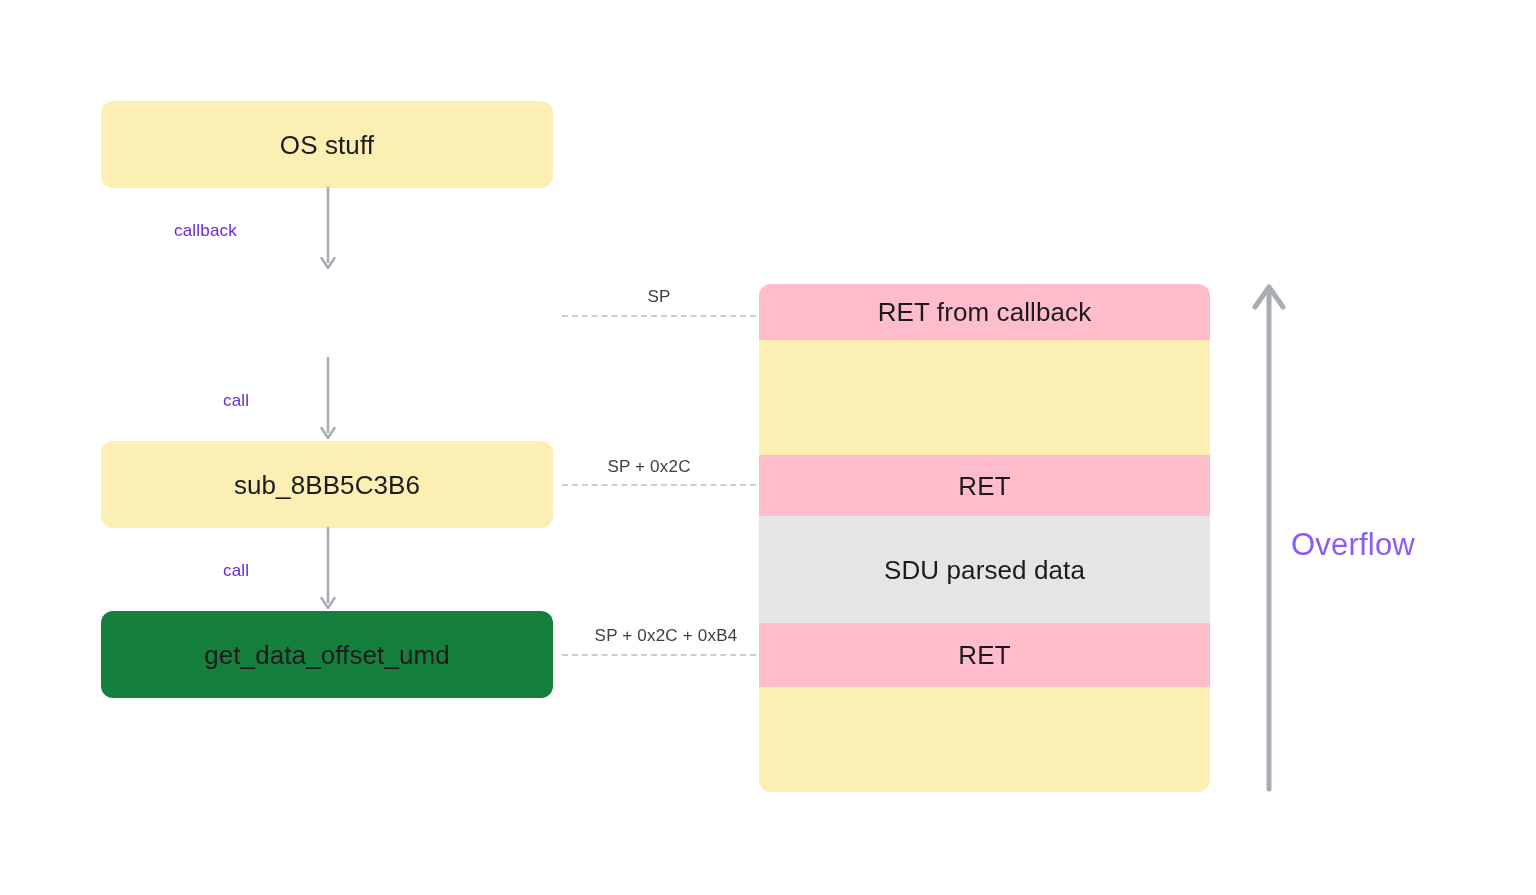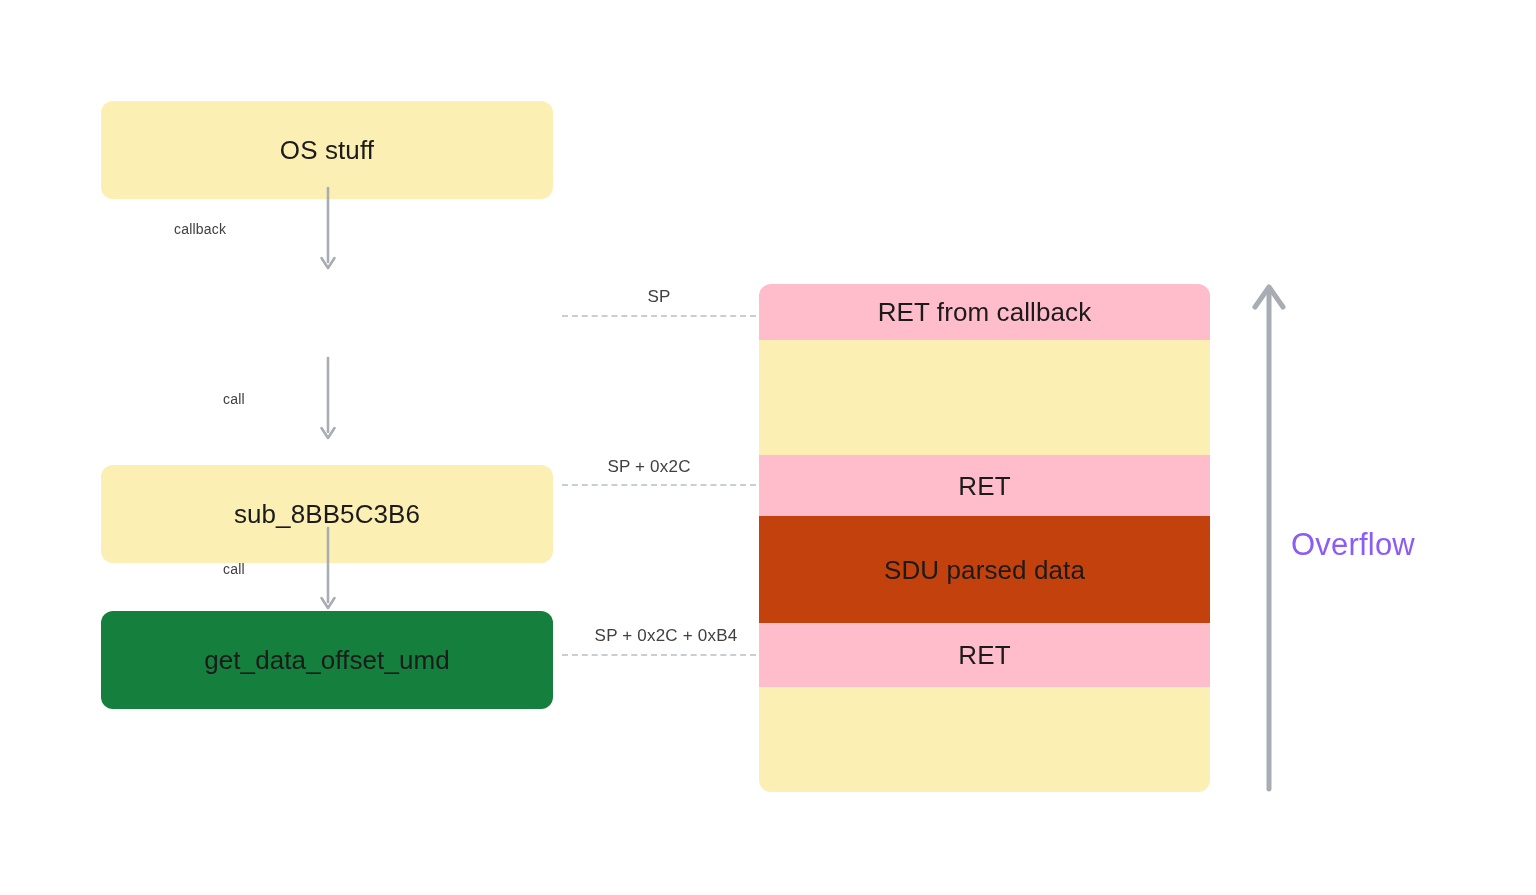--- a/index.html
+++ b/index.html
@@ -17,57 +17,57 @@
     height: 895px;
     background: #ffffff;
     overflow: hidden;
   }
 
   
   .call-box {
     position: absolute;
     left: 101px;
     width: 452px;
-    height: 98px;
+    height: 87px;
     background: #FCEFB4;
     border-radius: 12px;
     display: flex;
     align-items: center;
     justify-content: center;
     box-sizing: border-box;
   }
   .call-box .call-box-label {
     font-size: 26px;
     color: #1b1b1b;
     letter-spacing: 0.1px;
     line-height: 1;
     white-space: nowrap;
   }
   #call-box-0 { top: 101px; }
   #call-box-1 { top: 271px; }
-  #call-box-2 { top: 441px; margin-top: 24px; }
+  #call-box-2 { top: 441px; }
   #call-box-3 { top: 611px; }
 
   
   .flow-arrow {
     position: absolute;
     left: 320px;
     width: 16px;
     height: 83px;
   }
   #flow-arrow-0 { top: 188px; }
   #flow-arrow-1 { top: 358px; }
   #flow-arrow-2 { top: 528px; }
 
   .flow-arrow svg { display: block; overflow: visible; }
 
   .flow-label {
     position: absolute;
-    font-size: 14px;
-    color: #404040;
+    font-size: 17px;
+    color: #6d28d9;
     white-space: nowrap;
     letter-spacing: 0.2px;
   }
   #flow-label-0 { left: 174px; top: 221px; }
   #flow-label-1 { left: 223px; top: 391px; }
   #flow-label-2 { left: 223px; top: 561px; }
 
   
   .sp-connector {
     position: absolute;
@@ -193,21 +193,21 @@
   <div id="stack">
     <div class="stack-band" style="background: rgb(255, 188, 203); height: 56px; flex: 0 0 56px;">
       <span class="stack-band-label">RET from callback</span>
     </div>
     <div class="stack-band" style="background: rgb(252, 239, 180); height: 115px; flex: 0 0 115px;">
       <span class="stack-band-label"></span>
     </div>
     <div class="stack-band" style="background: rgb(255, 188, 203); height: 61px; flex: 0 0 61px;">
       <span class="stack-band-label">RET</span>
     </div>
-    <div class="stack-band" style="background: #c2410c; height: 107px; flex: 0 0 107px;">
+    <div class="stack-band" style="background: #e5e5e5; height: 107px; flex: 0 0 107px;">
       <span class="stack-band-label">SDU parsed data</span>
     </div>
     <div class="stack-band" style="background: rgb(255, 188, 203); height: 64px; flex: 0 0 64px;">
       <span class="stack-band-label">RET</span>
     </div>
     <div class="stack-band" style="background: rgb(252, 239, 180); height: 105px; flex: 0 0 105px;">
       <span class="stack-band-label"></span>
     </div>
   </div>
 

